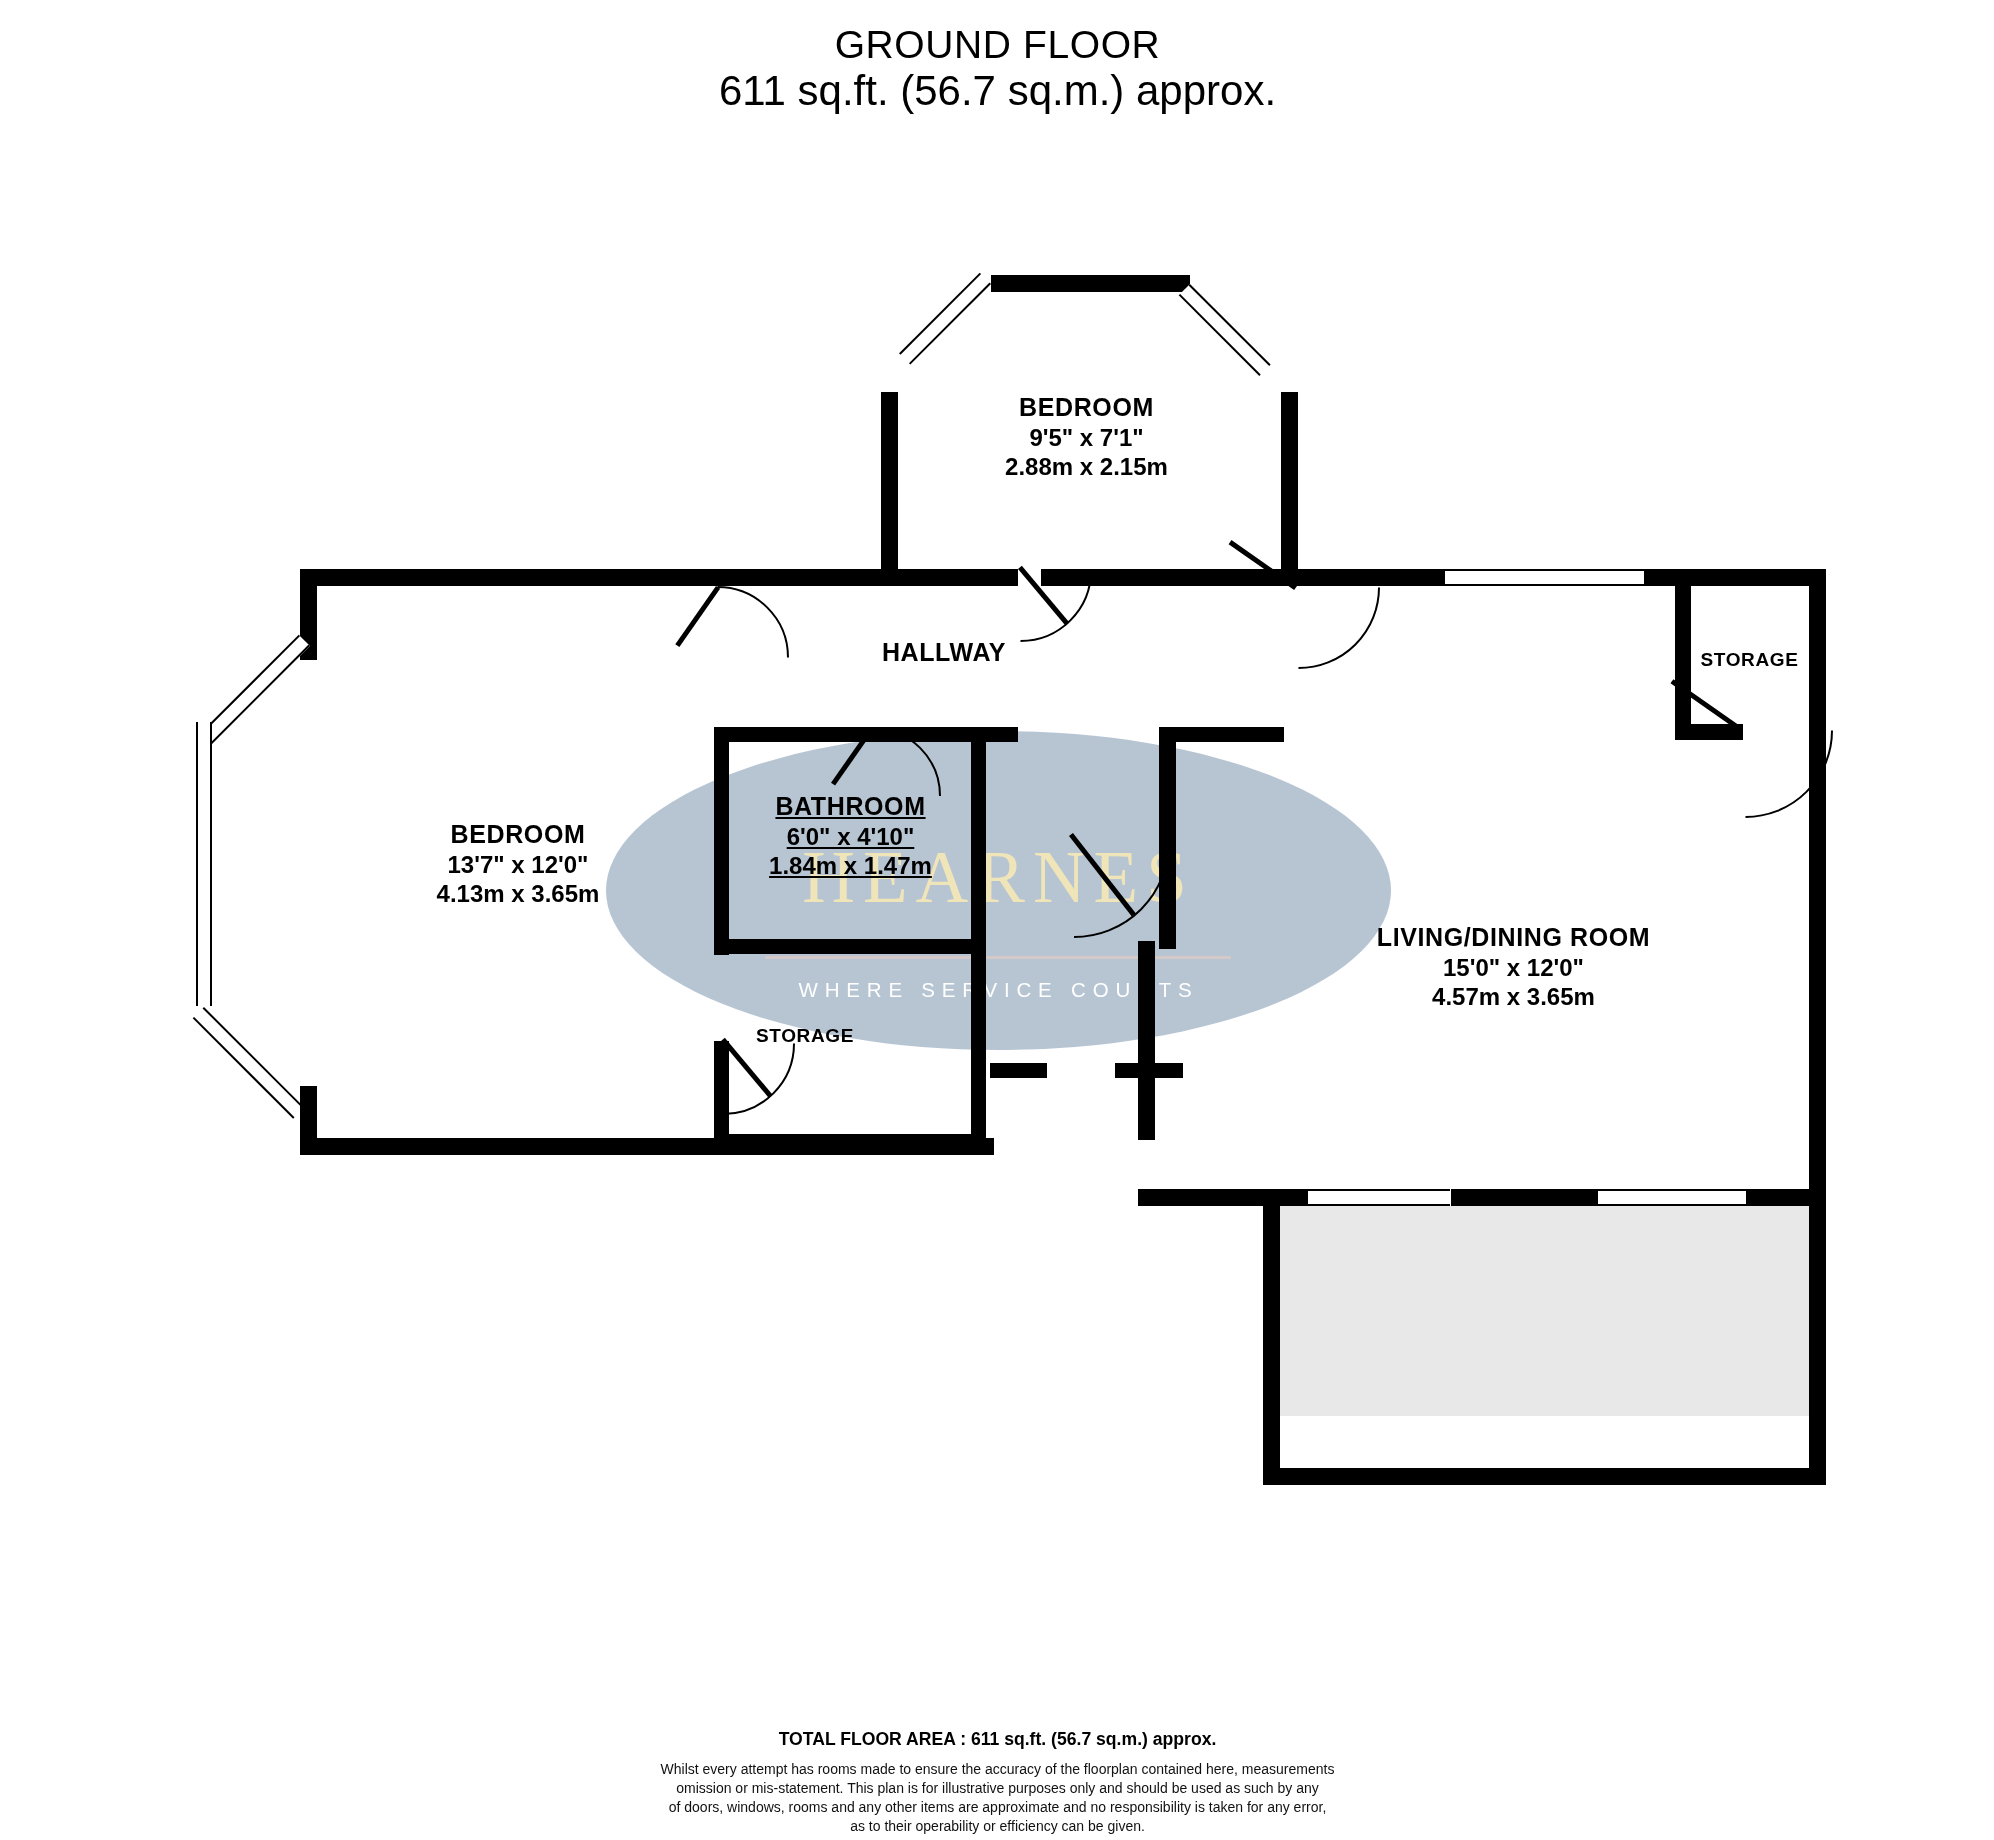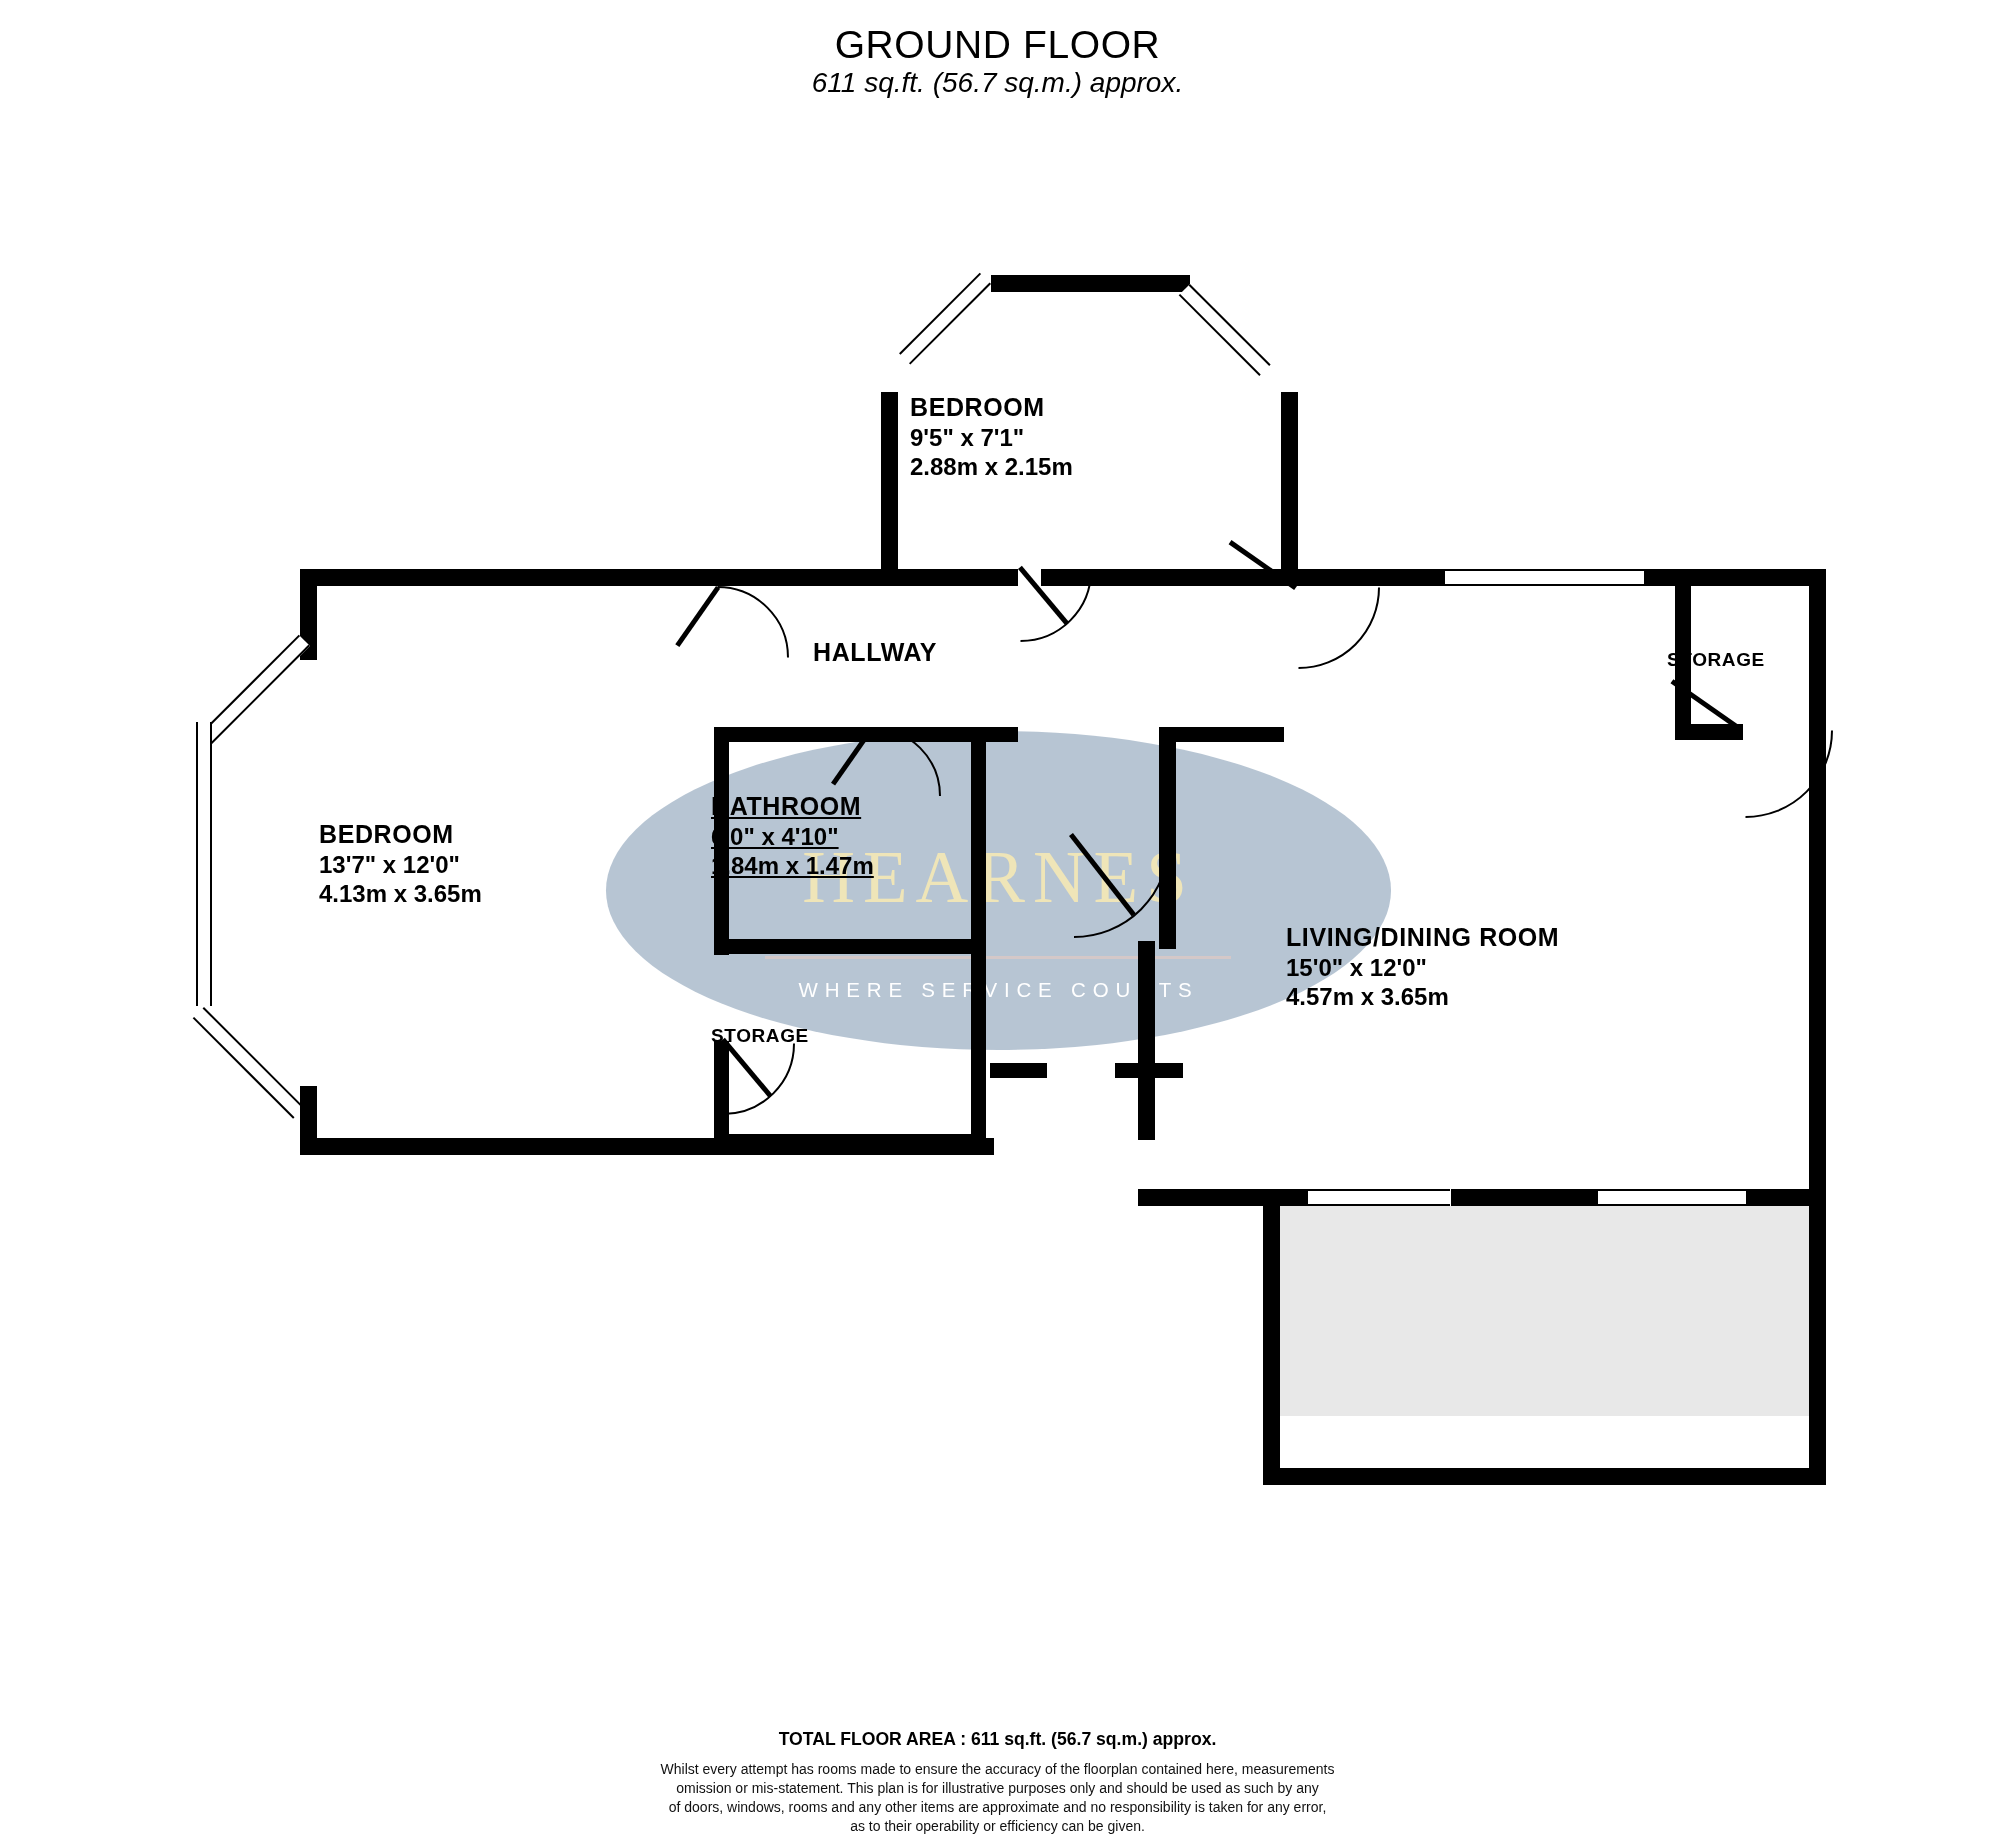--- a/index.html
+++ b/index.html
@@ -30,24 +30,23 @@
     top: 23px;
     width: 1995px;
     text-align: center;
   }
   .title-line1 {
     font-size: 39px;
     letter-spacing: 0.6px;
     line-height: 1.12;
   }
   .title-line2 {
-    font-size: 28px;
+    font-size: 42px;
     letter-spacing: 0px;
     line-height: 1.12;
-    font-style: italic;
   }
 
   
   .watermark {
     position: absolute;
     left: 606px;
     top: 731px;
     width: 785px;
     height: 319px;
     border-radius: 50%;
@@ -128,21 +127,21 @@
   }
   .door-leaf {
     position: absolute;
     background: #000;
     transform-origin: 0 0;
   }
 
   
   .room-label {
     position: absolute;
-    text-align: left;
+    text-align: center;
     font-weight: bold;
     line-height: 1.22;
     white-space: nowrap;
   }
   .room-label .name { font-size: 25px; letter-spacing: 0.6px; }
   .room-label .dim  { font-size: 24px; }
   .room-label.small .name { font-size: 19px; letter-spacing: 0.6px; }
 
   
   .footer {

